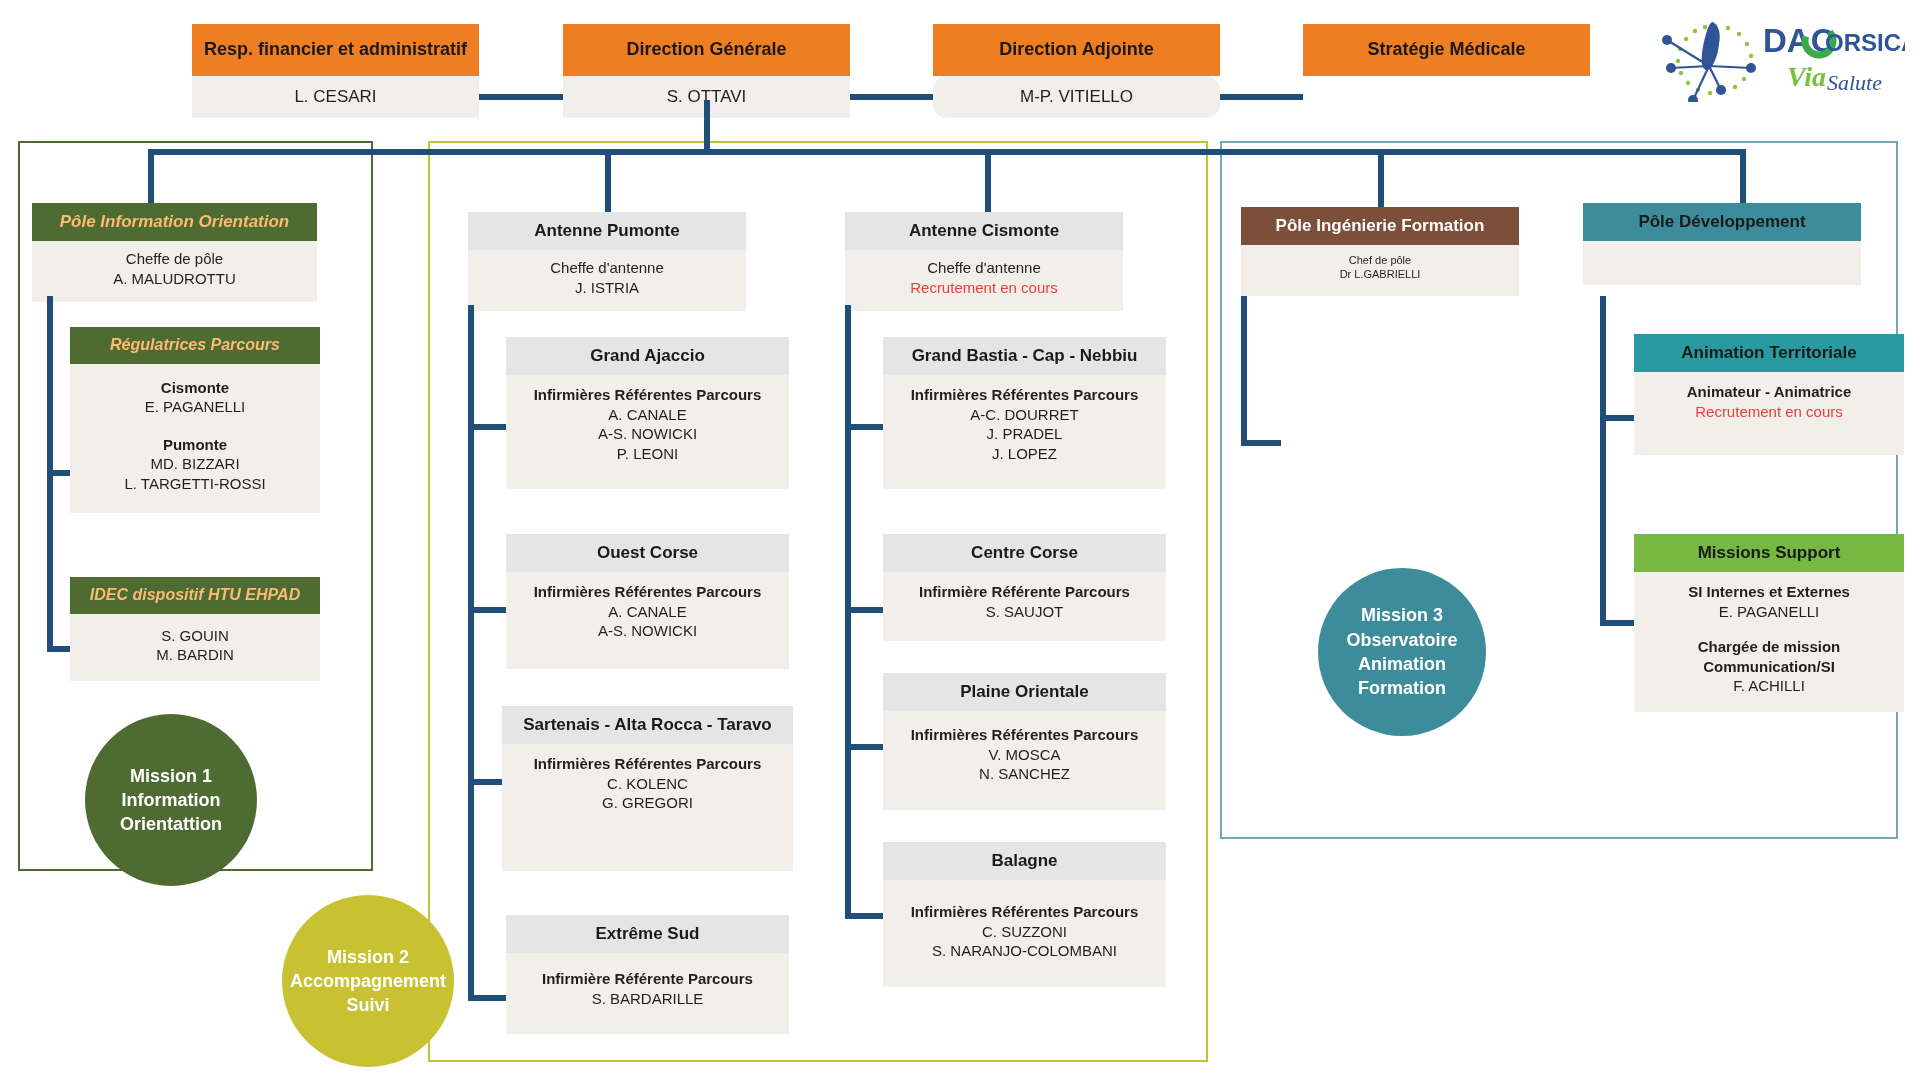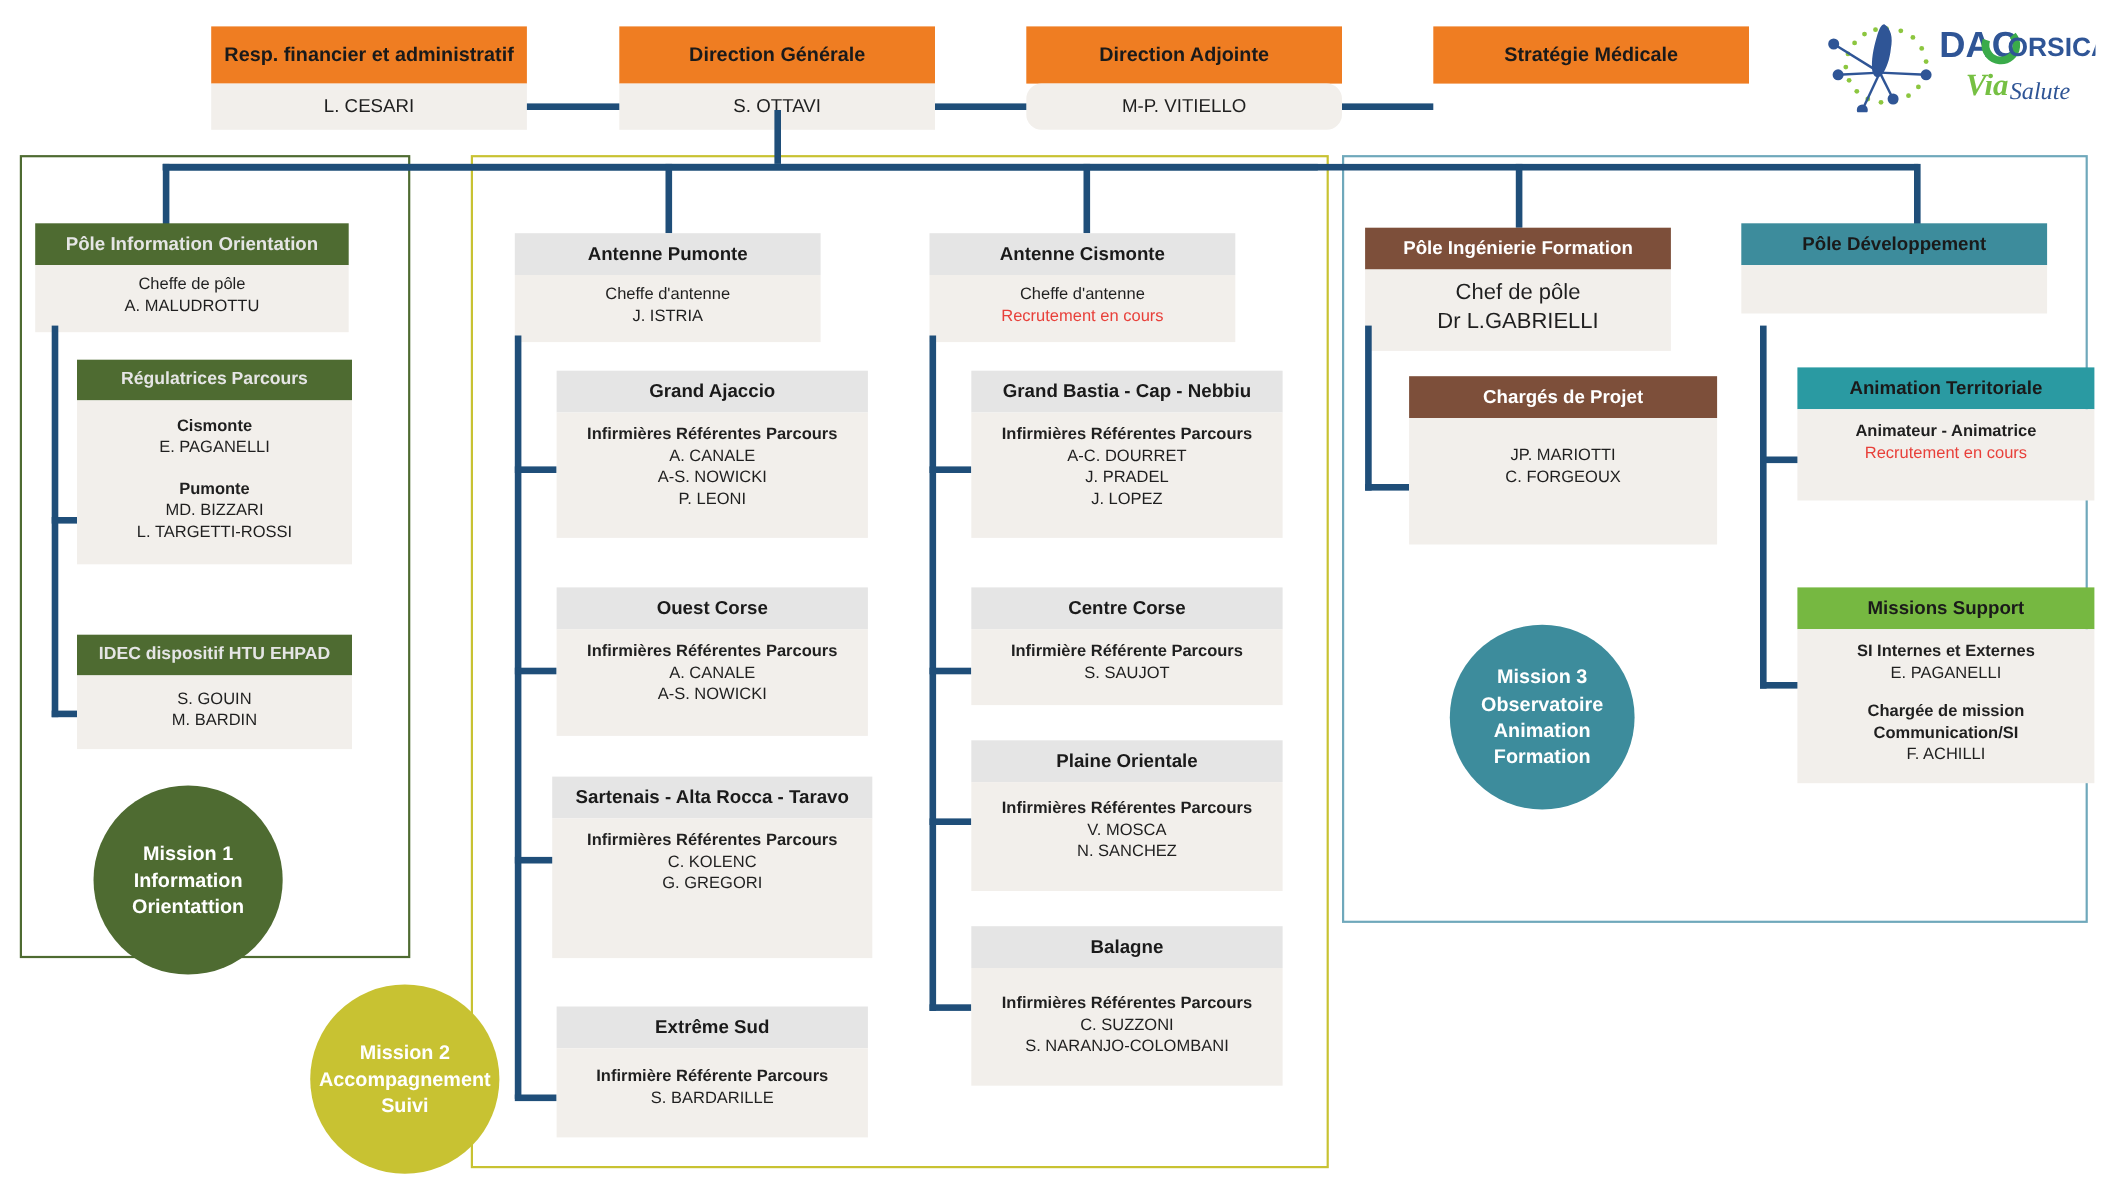--- a/index.html
+++ b/index.html
@@ -39,21 +39,21 @@
 
   
   .top .hdr {
     background: #ef7d22;
     color: #1a1a1a;
     font-size: 18px;
   }
   .top .body { font-size: 17px; }
 
   
-  .c-green  .hdr { background: #4e6b31; color:#e5e5e5; }
+  .c-green  .hdr { background: #4e6b31; color:#fdba74;font-style:italic; }
   .c-yellow .hdr { background: #e5e5e5; color:#1a1a1a; }
   .c-brown  .hdr { background: #7d4f3a; color:#fff; }
   .c-teal   .hdr { background: #3d8c9c; color:#1a1a1a; }
   .c-teal2  .hdr { background: #2a9aa2; color:#1a1a1a; }
   .c-lgreen .hdr { background: #76b841; color:#1a1a1a; }
 
   
   .frame {
     position: absolute;
     box-sizing: border-box;
@@ -324,36 +324,29 @@
   <div class="circle m2" style="left:282px; top:895px; width:172px; height:172px;">
     <div>
       <div>Mission 2</div>
       <div>Accompagnement</div>
       <div>Suivi</div>
     </div>
   </div>
 
   <div class="box c-brown" style="left:1241px; top:207px; width:278px;">
     <div class="hdr" style="font-size:17px;">Pôle Ingénierie Formation</div>
-    <div class="body" style="font-size:20px; padding-bottom:14px;">
+    <div class="body" style="font-size:11px; padding-bottom:14px;">
       <div>Chef de pôle</div>
       <div>Dr L.GABRIELLI</div>
     </div>
   </div>
 
   <div class="ln" style="left:1241px; top:296px; width:6px; height:150px;"></div>
   <div class="ln" style="left:1241px; top:440px; width:40px; height:6px;"></div>
 
-  <div class="box c-brown" style="left:1281px; top:342px; width:280px;">
-    <div class="hdr" style="font-size:17px;">Chargés de Projet</div>
-    <div class="body" style="font-size:15px; padding:24px 4px 52px;">
-      <div>JP. MARIOTTI</div>
-      <div>C. FORGEOUX</div>
-    </div>
-  </div>
 
   <div class="circle m3" style="left:1318px; top:568px; width:168px; height:168px;">
     <div>
       <div>Mission 3</div>
       <div>Observatoire</div>
       <div>Animation</div>
       <div>Formation</div>
     </div>
   </div>
 

